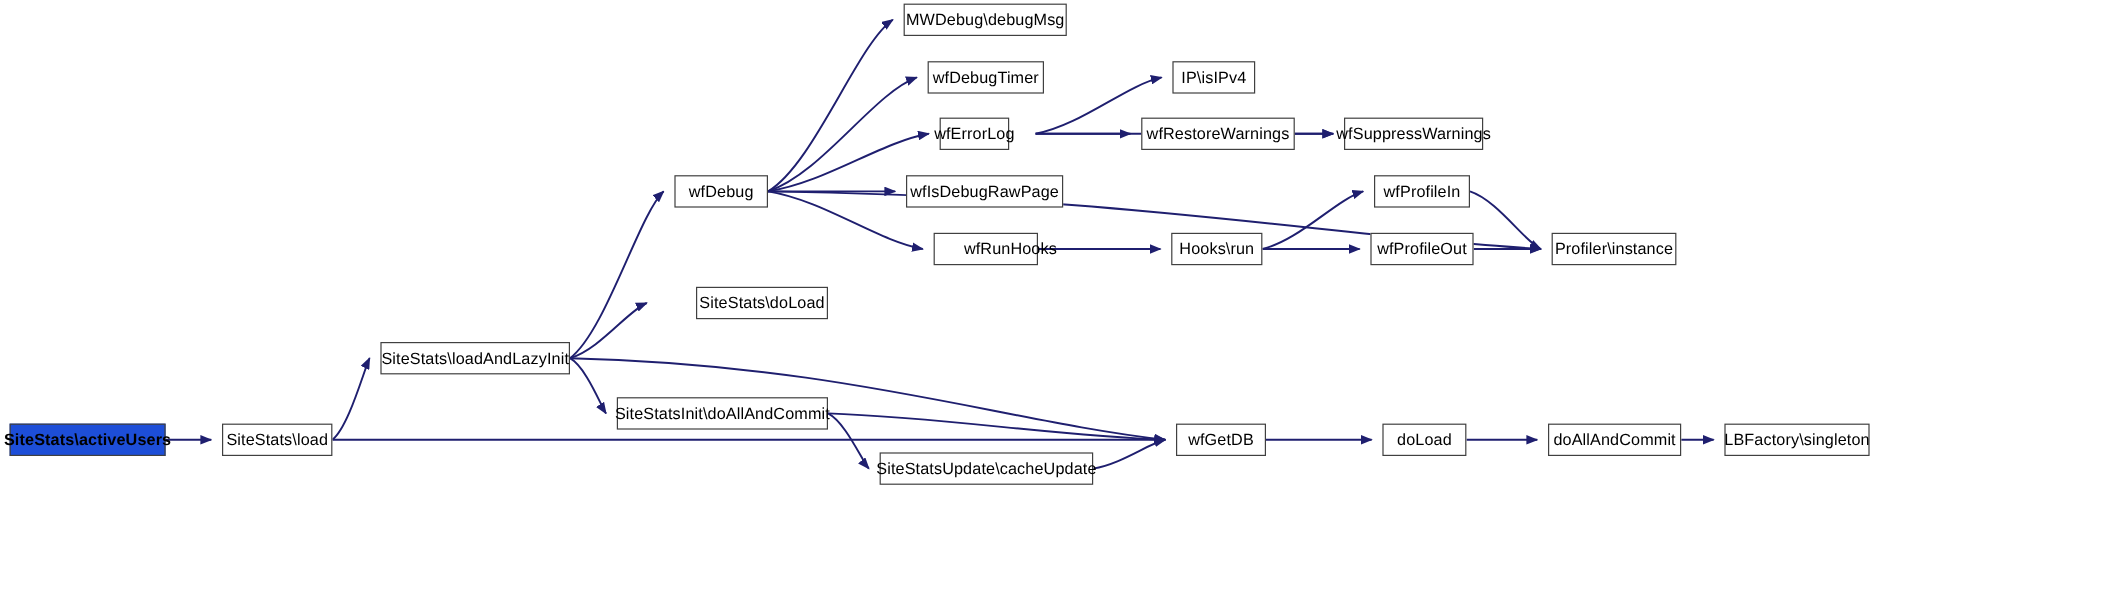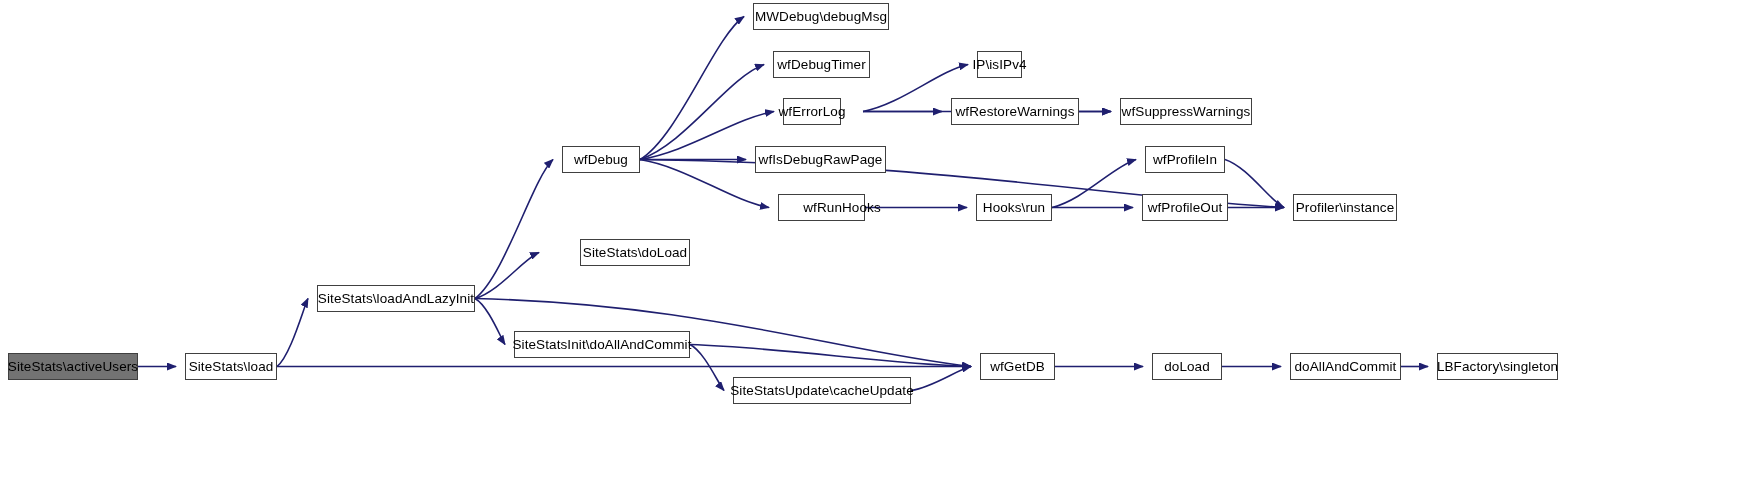--- a/index.html
+++ b/index.html
@@ -33,21 +33,22 @@
     align-items: center;
     justify-content: center;
     white-space: nowrap;
     font-size: 13.5px;
     line-height: 1;
     letter-spacing: 0.1px;
     height: 27px;
     z-index: 2;
   }
   .node.current {
-    background: #737373;
+    background: #1d4ed8;
+    font-weight: bold;
   }
   .node-label {
     display: block;
     padding: 0 3px;
   }
 </style>
 </head>
 <body>
 
 <div id="canvas">
@@ -120,27 +121,27 @@
       </div>
       <div class="node" style="left: 783px; top: 98px; width: 58px;">
         <span class="node-label">wfErrorLog</span>
       </div>
       <div class="node" style="left: 755px; top: 146px; width: 131px;">
         <span class="node-label">wfIsDebugRawPage</span>
       </div>
       <div class="node" style="left: 778px; top: 194px; width: 87px; padding-left: 41px;">
         <span class="node-label">wfRunHooks</span>
       </div>
-      <div class="node" style="left: 977px; top: 51px; width: 45px;">
+      <div class="node" style="left: 977px; top: 51px; width: 69px;">
         <span class="node-label">IP\isIPv4</span>
       </div>
       <div class="node" style="left: 951px; top: 98px; width: 128px;">
         <span class="node-label">wfRestoreWarnings</span>
       </div>
-      <div class="node" style="left: 1120px; top: 98px; width: 132px;">
+      <div class="node" style="left: 1120px; top: 98px; width: 116px;">
         <span class="node-label">wfSuppressWarnings</span>
       </div>
       <div class="node" style="left: 976px; top: 194px; width: 76px;">
         <span class="node-label">Hooks\run</span>
       </div>
       <div class="node" style="left: 1145px; top: 146px; width: 80px;">
         <span class="node-label">wfProfileIn</span>
       </div>
       <div class="node" style="left: 1142px; top: 194px; width: 86px;">
         <span class="node-label">wfProfileOut</span>

